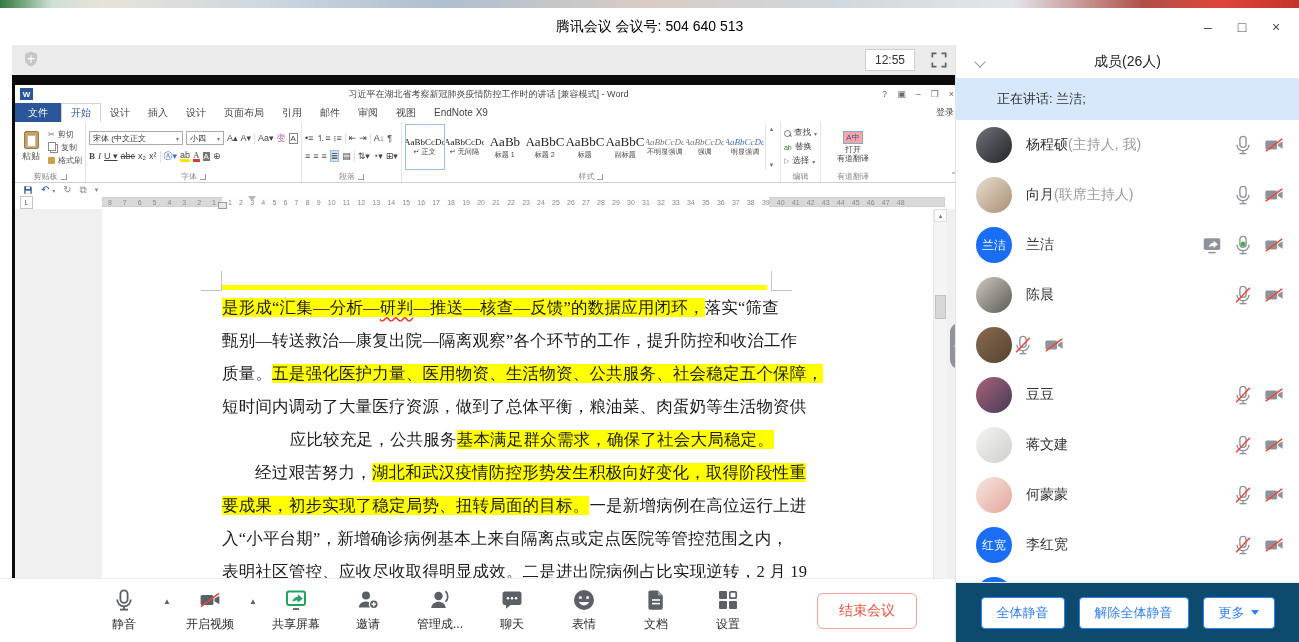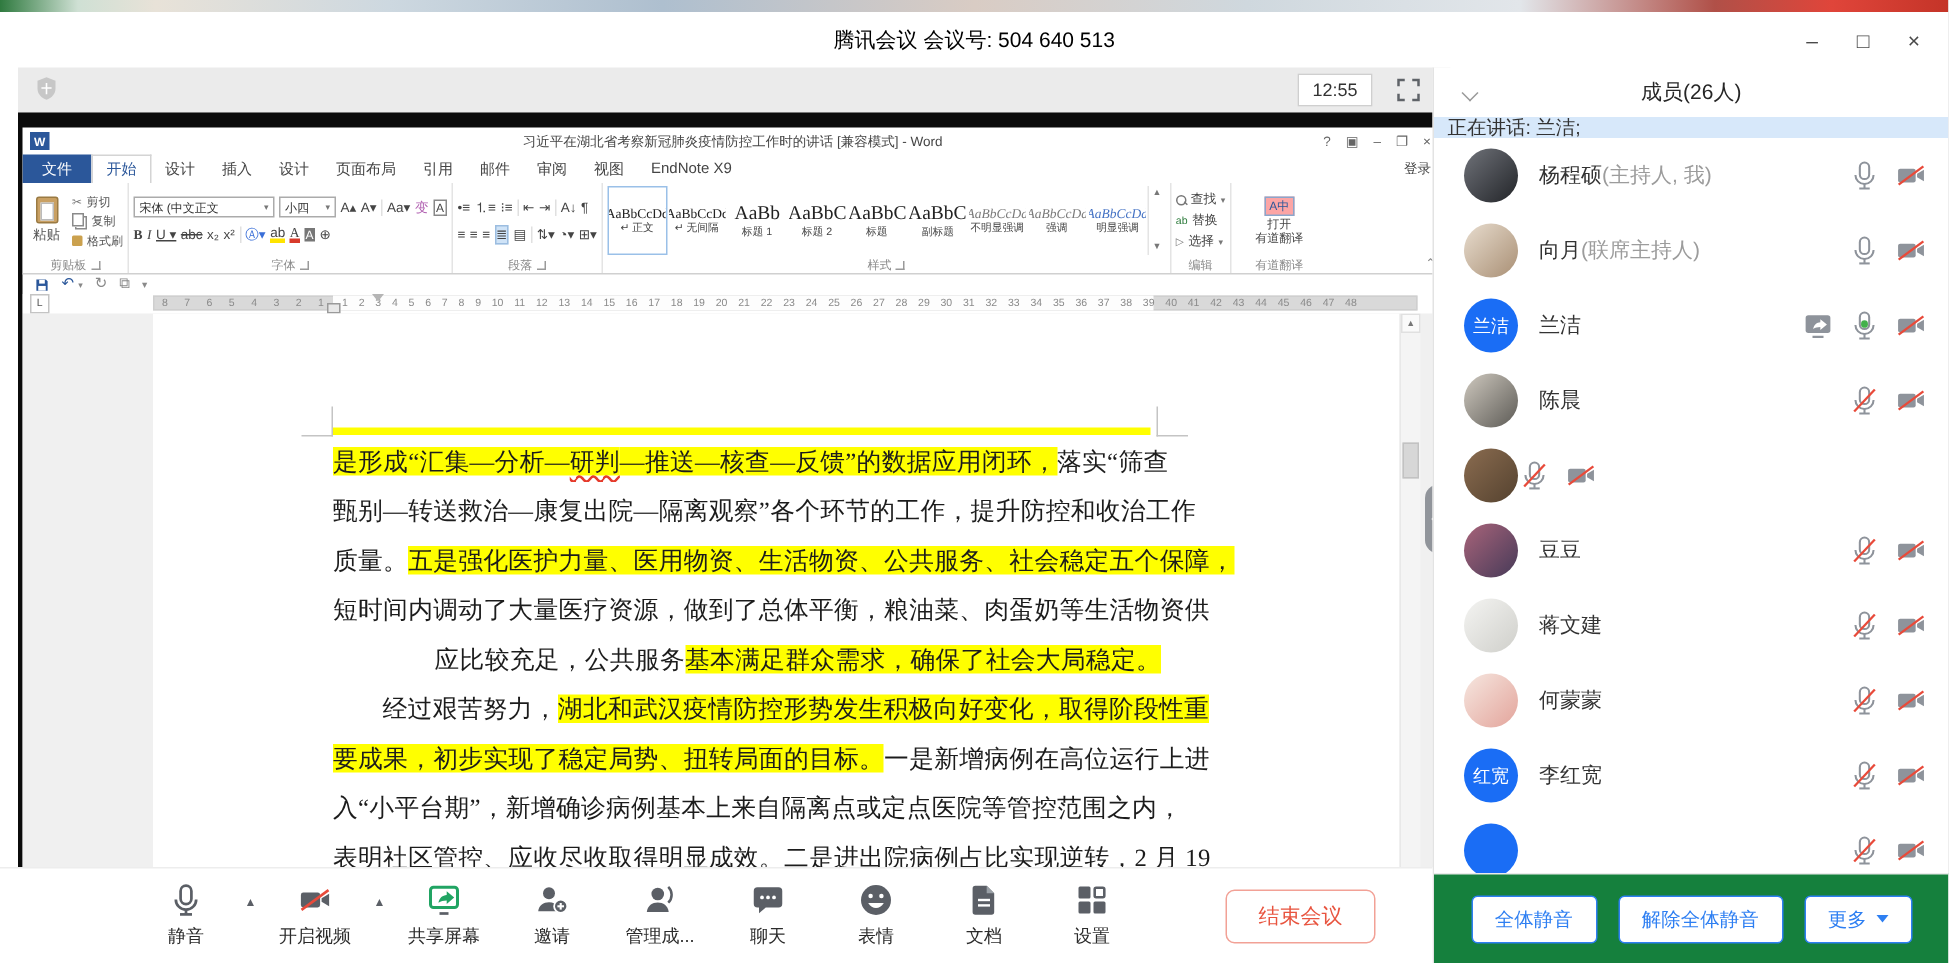--- a/index.html
+++ b/index.html
@@ -101,30 +101,30 @@
   .hl{background:#ffff00;}
   .sp{text-decoration-line:underline;text-decoration-style:wavy;text-decoration-color:#e53b2c;text-underline-offset:3px;}
   .doc-sb{position:absolute;right:15px;top:0;bottom:0;width:13px;background:#f4f4f4;border-left:1px solid #e8e8e8;}
   .sb-up{height:13px;display:flex;align-items:center;justify-content:center;font-size:6px;color:#777;background:#fafafa;border:1px solid #e0e0e0;box-sizing:border-box;}
   .sb-thumb{position:absolute;top:86px;left:1px;right:1px;height:22px;background:#d7d7d7;border:1px solid #c2c2c2;}
   
   .panel{position:absolute;top:45px;left:955px;width:344px;height:597px;background:#fff;border-left:1px solid #e3e3e3;
     display:flex;flex-direction:column;box-sizing:border-box;}
   .p-header{height:33px;position:relative;display:flex;align-items:center;justify-content:center;font-size:14px;color:#262626;flex:none;}
   .p-chevron{position:absolute;left:20px;top:13px;width:7px;height:7px;border-left:1.5px solid #999;border-bottom:1.5px solid #999;transform:rotate(-45deg);}
-  .p-banner{height:14px;background:#d7e8fa;display:flex;align-items:center;padding-left:9px;font-size:13px;color:#333;flex:none;}
+  .p-banner{height:42px;background:#d7e8fa;display:flex;align-items:center;padding-left:41px;font-size:13px;color:#333;flex:none;}
   .p-list{flex:1;overflow:hidden;}
   .m-row{height:50px;display:flex;align-items:center;padding:0 14px 0 20px;}
   .av{width:36px;height:36px;border-radius:50%;flex:none;display:flex;align-items:center;justify-content:center;color:#fff;font-size:12px;overflow:hidden;}
   .m-name{margin-left:14px;font-size:14px;color:#333;flex:1;white-space:nowrap;overflow:hidden;}
   .m-suffix{color:#9c9c9c;}
   .m-icons{display:flex;align-items:center;gap:9px;}
   .micon{width:22px;height:22px;}
   .micon svg{width:100%;height:100%;display:block;}
-  .p-footer{height:59px;border-top:1px solid #ebebeb;display:flex;align-items:center;justify-content:center;gap:14px;flex:none;background:#15803d;z-index:2;}
+  .p-footer{height:59px;border-top:1px solid #ebebeb;display:flex;align-items:center;justify-content:center;gap:14px;flex:none;background:#0c4a6e;z-index:2;}
   .f-btn{border:1px solid #2e7ff2;color:#2e7ff2;border-radius:4px;background:#fff;font-size:13px;padding:6px 15px;display:flex;align-items:center;gap:6px;white-space:nowrap;}
   .f-caret{width:0;height:0;border-left:4px solid transparent;border-right:4px solid transparent;border-top:5px solid #2e7ff2;}
   
   .toolbar{position:absolute;left:0;top:578px;width:955px;height:64px;background:#fff;border-top:1px solid #ededed;
     display:flex;align-items:center;padding-left:88px;box-sizing:border-box;}
   .titem{width:72px;display:flex;flex-direction:column;align-items:center;gap:4px;}
   .t-ic{width:24px;height:24px;}
   .t-ic svg{width:100%;height:100%;display:block;}
   .t-label{font-size:12px;color:#2b2b2b;white-space:nowrap;}
   .t-arrow{width:14px;font-size:8px;color:#5b5f66;text-align:center;margin-top:-18px;}

